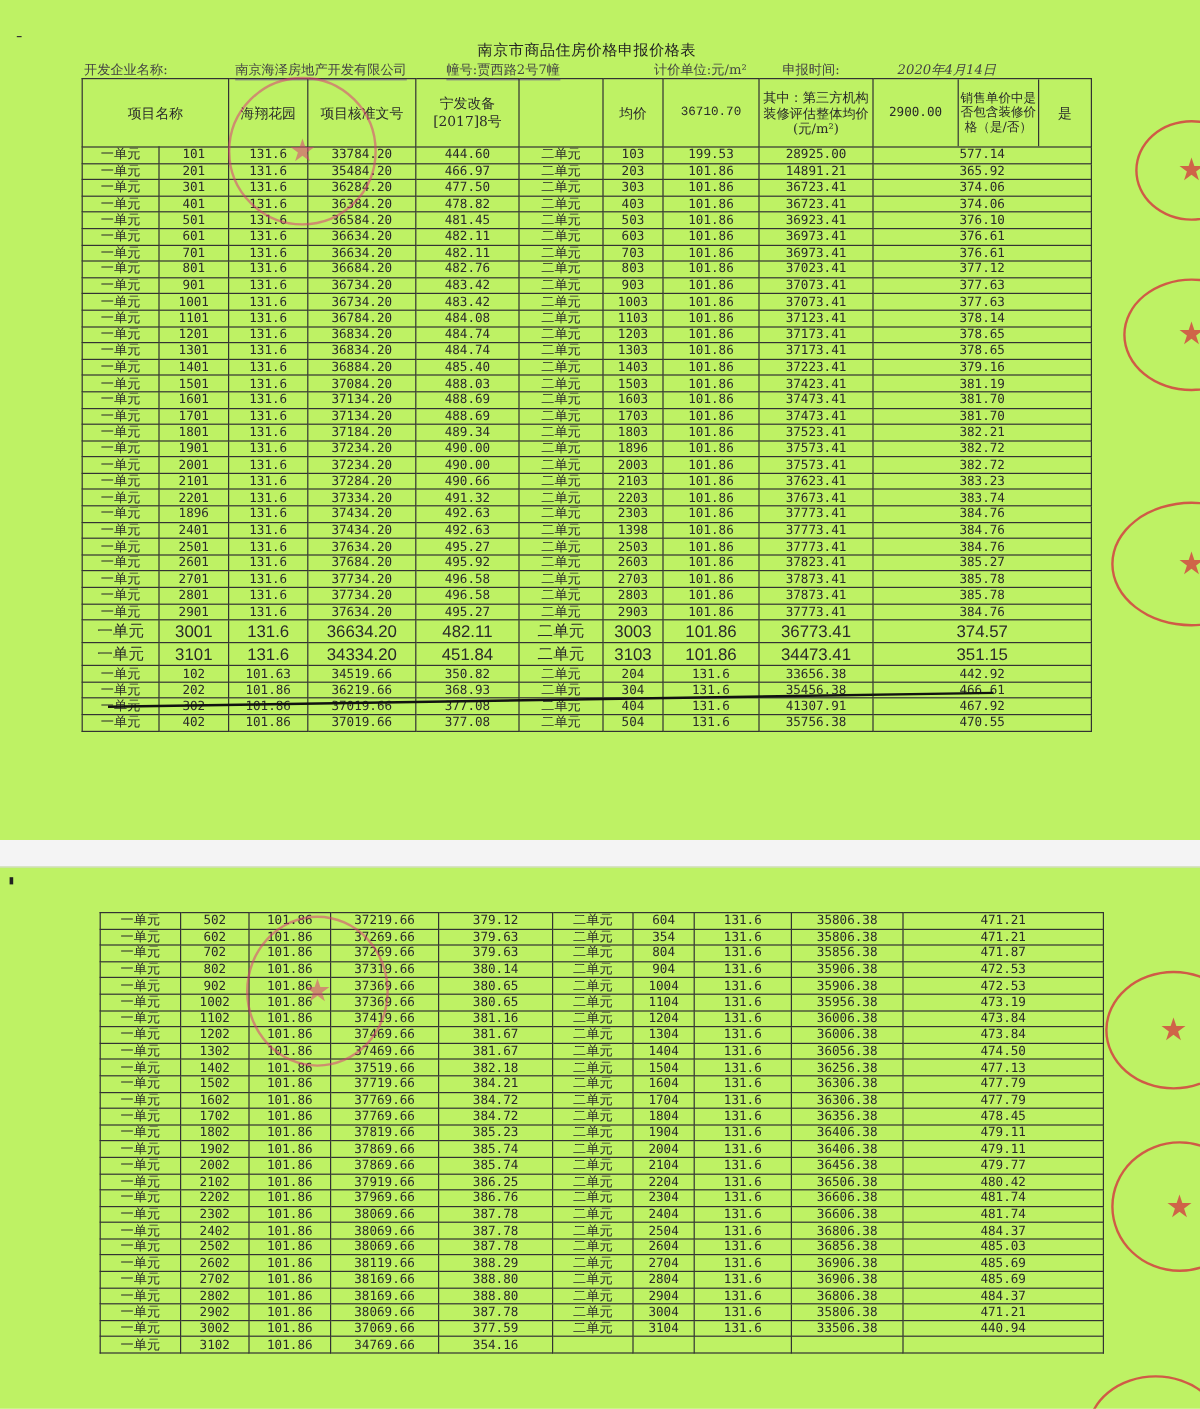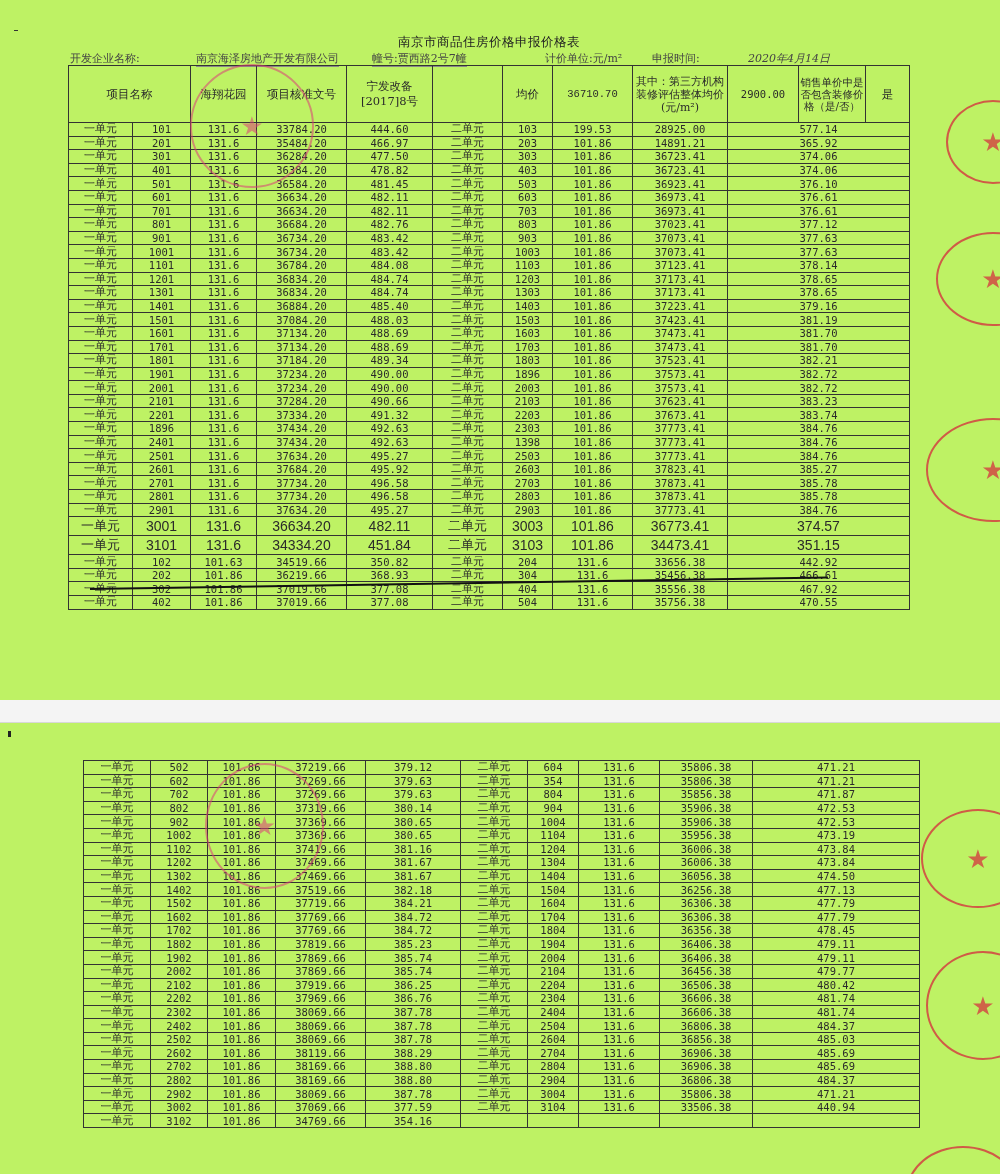--- a/index.html
+++ b/index.html
@@ -503,21 +503,21 @@
         </tr>
         <tr>
           <td class="cn">一单元</td>
           <td>302</td>
           <td>101.86</td>
           <td>37019.66</td>
           <td>377.08</td>
           <td class="cn">二单元</td>
           <td>404</td>
           <td>131.6</td>
-          <td>35556.38</td>
+          <td>41307.91</td>
           <td>467.92</td>
         </tr>
         <tr>
           <td class="cn">一单元</td>
           <td>402</td>
           <td>101.86</td>
           <td>37019.66</td>
           <td>377.08</td>
           <td class="cn">二单元</td>
           <td>504</td>

